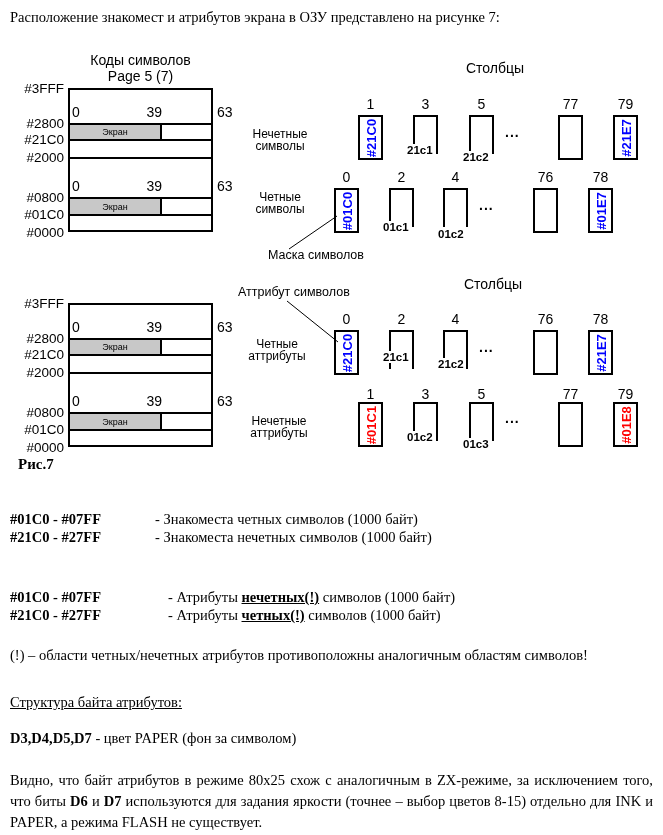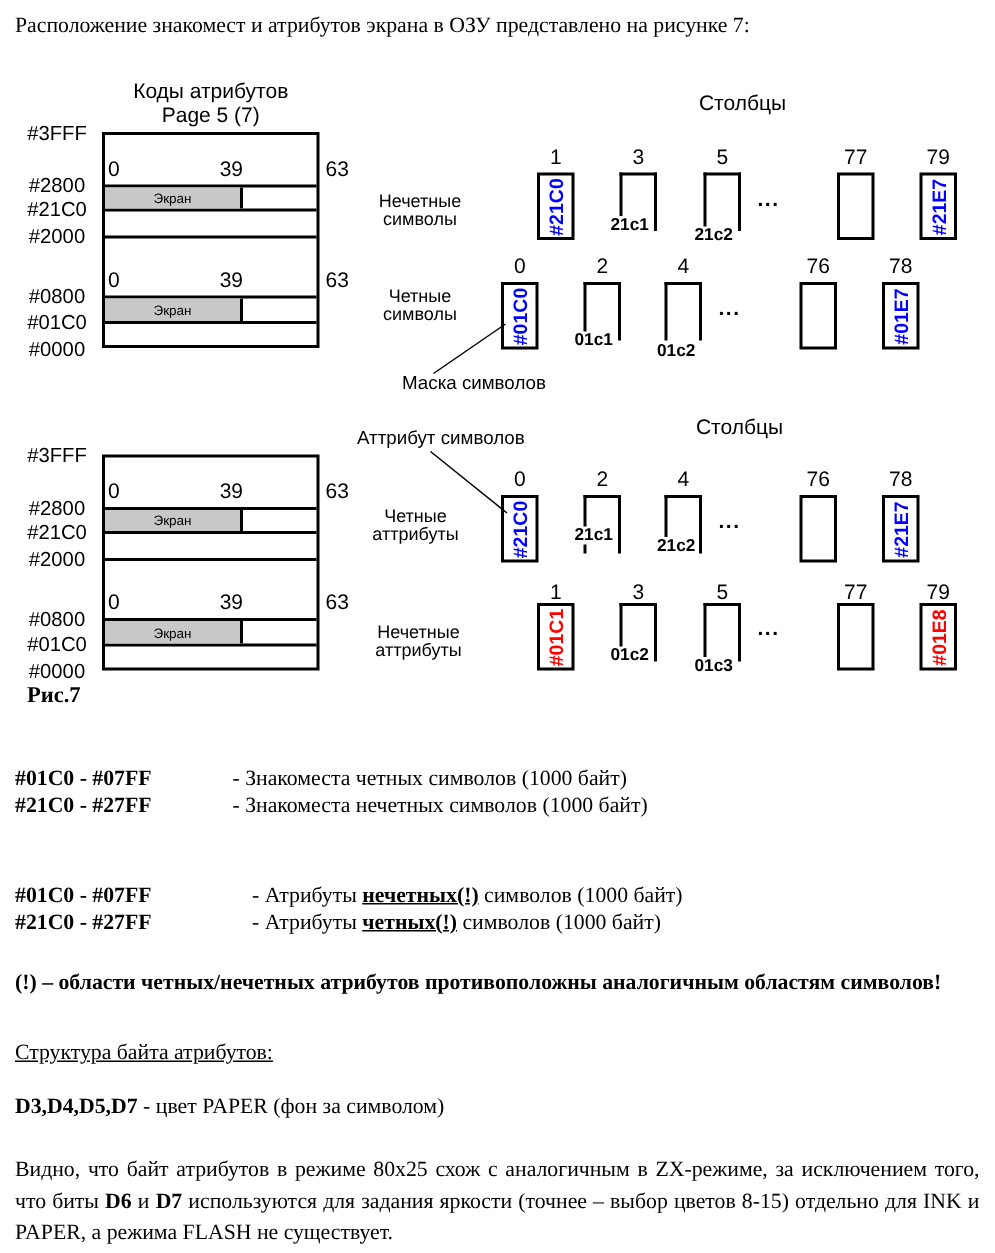--- a/index.html
+++ b/index.html
@@ -7,28 +7,28 @@
         font-family:"Liberation Serif",serif;color:#000}
   .c{position:absolute}
   
   .body{font-size:14.5px;line-height:18px;white-space:nowrap}
   .hdng{text-decoration:underline}
   .rng{font-weight:bold;display:inline-block;width:145px}
   .rng2{font-weight:bold;display:inline-block;width:158px}
   .em{font-weight:bold;text-decoration:underline}
   .bits{font-weight:bold}
   .para{font-size:14.5px;text-align:justify;white-space:normal}
-  .bold{font-weight:bold}
+  .bold{font-weight:normal}
   
   .mbox{border:2px solid #000;width:141px;height:140px;background:#fff}
   .mline{position:absolute;left:0;right:0;height:2px;background:#000}
   .mband{position:absolute;left:0;width:90px;background:#C8C8C8;border-right:2px solid #000;
          display:flex;align-items:center;justify-content:center}
   .mband span{font-family:"Liberation Sans",sans-serif;font-size:9px}
-  .addr{font-family:"Liberation Sans",sans-serif;font-size:13.5px;width:52px;text-align:center}
+  .addr{font-family:"Liberation Sans",sans-serif;font-size:13.5px;width:52px;text-align:right}
   .clab{font-family:"Liberation Sans",sans-serif;font-size:14px}
   .r39{width:34px;text-align:right;display:inline-block}
   .mt{font-family:"Liberation Sans",sans-serif;font-size:14px;width:145px;text-align:center}
   .fig{font-weight:bold;font-size:15px}
   
   .cell{width:21px;height:41px;border:2px solid #000;background:#fff}
   .open{border-bottom:none;height:37px}
   .vt{position:absolute;left:50%;top:50%;transform:translate(-50%,-50%) rotate(-90deg);
       font-family:"Liberation Sans",sans-serif;font-weight:bold;font-size:13px;white-space:nowrap}
   .blue{color:#0000FF}.red{color:#FF0000}
@@ -40,21 +40,21 @@
   .co{font-family:"Liberation Sans",sans-serif;font-size:12.5px}
   svg{position:absolute;left:0;top:0;pointer-events:none}
 </style>
 </head>
 <body>
 
 <div class="page">
 
   <div class="c body" style="left:10px;top:8px">Расположение знакомест и атрибутов экрана в ОЗУ представлено на рисунке 7:</div>
 
-  <div class="c mt" style="left:68px;top:52px">Коды атрибутов</div>
+  <div class="c mt" style="left:68px;top:52px">Коды символов</div>
   <div class="c mt" style="left:68px;top:68px">Page 5 (7)</div>
   <div class="c mbox" style="left:68px;top:88px">
     <div class="mline" style="top:33px"></div>
     <div class="mline" style="top:49px"></div>
     <div class="mline" style="top:67px"></div>
     <div class="mline" style="top:107px"></div>
     <div class="mline" style="top:124px"></div>
     <div class="mband" style="top:35px;height:14px">
       <span>Экран</span>
     </div>

